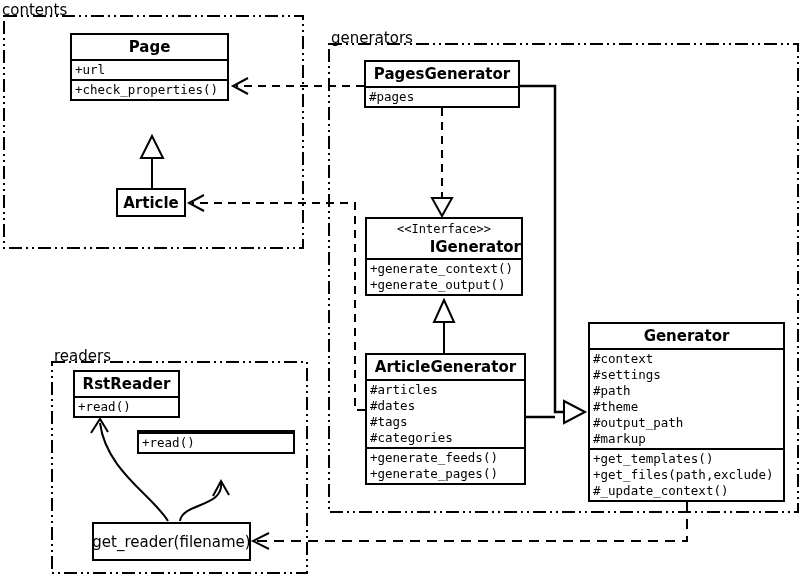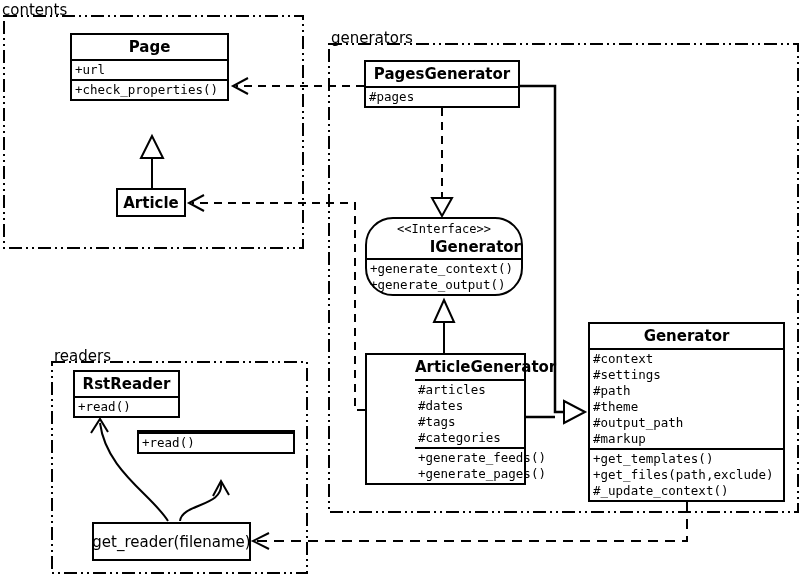--- a/index.html
+++ b/index.html
@@ -74,30 +74,30 @@
     <div class="ctitle">Article</div>
   </div>
 
   <div class="uml-class" style="left:364px;top:60px;width:156px;">
     <div class="ctitle">PagesGenerator</div>
     <div class="compartment">
       <div class="cline">#pages</div>
     </div>
   </div>
 
-  <div class="uml-class" style="left:365px;top:217px;width:158px;border-radius:28px;">
+  <div class="uml-class" style="left:365px;top:217px;width:158px;">
     <div class="stereo">&lt;&lt;Interface&gt;&gt;</div>
     <div class="stereo-title">IGenerator</div>
     <div class="compartment">
       <div class="cline">+generate_context()</div>
       <div class="cline">+generate_output()</div>
     </div>
   </div>
 
-  <div class="uml-class" style="left:365px;top:353px;width:161px;padding-left:48px;">
+  <div class="uml-class" style="left:365px;top:353px;width:161px;">
     <div class="ctitle">ArticleGenerator</div>
     <div class="compartment">
       <div class="cline">#articles</div>
       <div class="cline">#dates</div>
       <div class="cline">#tags</div>
       <div class="cline">#categories</div>
     </div>
     <div class="compartment">
       <div class="cline">+generate_feeds()</div>
       <div class="cline">+generate_pages()</div>

